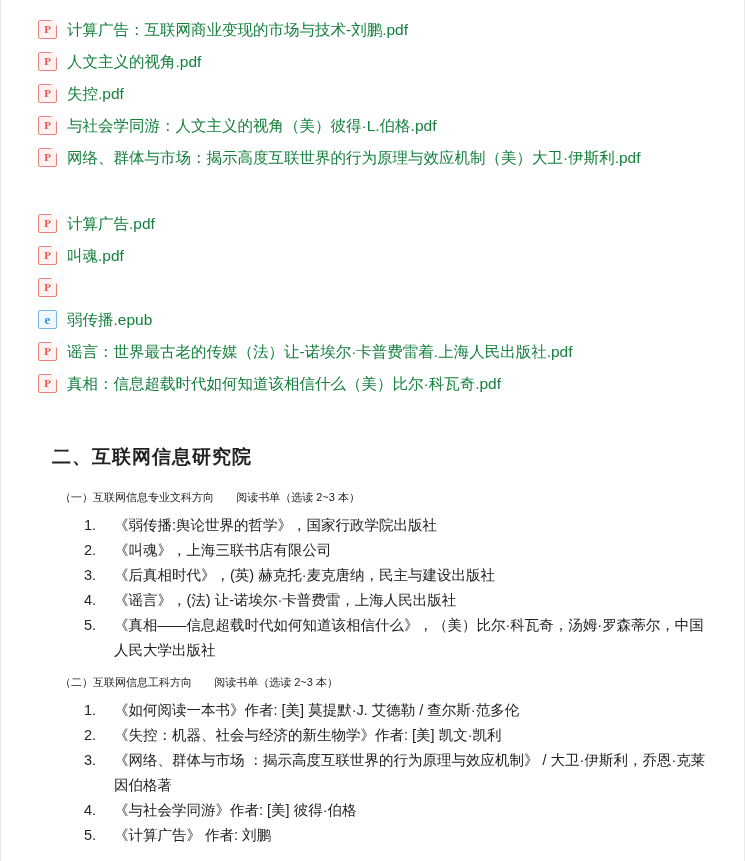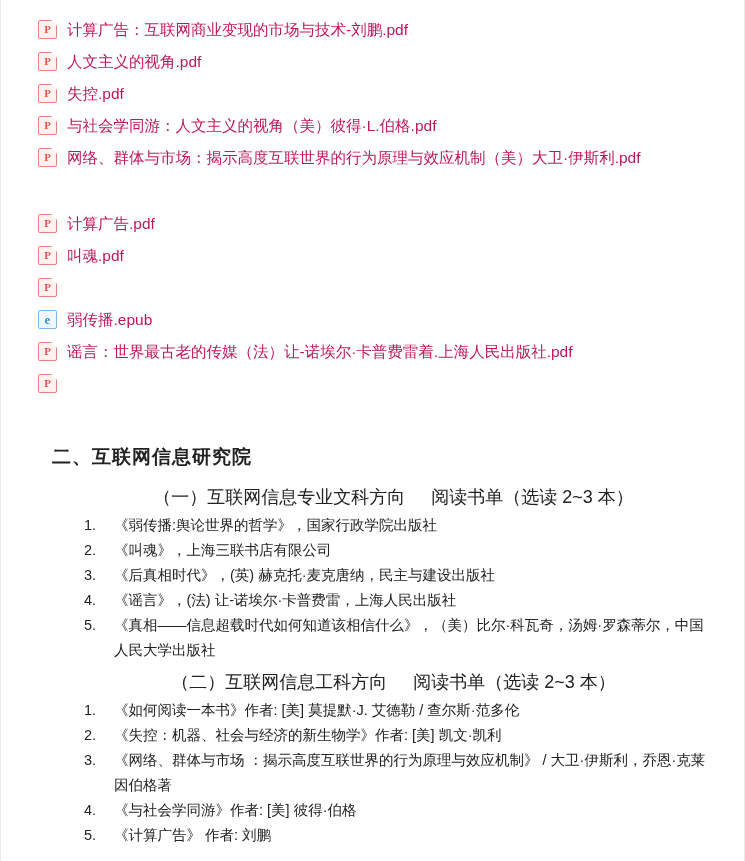--- a/index.html
+++ b/index.html
@@ -39,21 +39,21 @@
     flex: 0 0 auto;
     width: 19px;
     height: 19px;
     margin-left: 20px;
     margin-right: 10px;
     position: relative;
   }
   .file-row .fname {
     font-size: 15.5px;
     line-height: 19px;
-    color: #be185d;
+    color: #15803d;
     white-space: nowrap;
   }
 
   
   .ic-pdf {
     border: 1px solid #e8817a;
     border-radius: 2px;
     background: #fdf2f1;
     box-sizing: border-box;
   }
@@ -105,26 +105,25 @@
   }
   .section-title {
     font-size: 19px;
     font-weight: bold;
     color: #222;
     margin-left: 34px;
     margin-bottom: 16px;
     letter-spacing: 1px;
   }
   .sub-head {
-    font-size: 18px;
+    font-size: 11px;
     color: #222;
     margin-left: 42px;
     margin-bottom: 5px;
     line-height: 22px;
-    text-align: center;
   }
   .sub-head .spacer { display: inline-block; width: 16px; }
 
   ol.items {
     list-style: none;
     margin: 0 0 8px 0;
     padding: 0;
   }
   ol.items li {
     display: flex;
@@ -202,20 +201,21 @@
     <li class="file-row">
       <span class="icon ic-epub"></span>
       <span class="fname">弱传播.epub</span>
     </li>
     <li class="file-row">
       <span class="icon ic-pdf"></span>
       <span class="fname">谣言：世界最古老的传媒（法）让-诺埃尔·卡普费雷着.上海人民出版社.pdf</span>
     </li>
     <li class="file-row">
       <span class="icon ic-pdf"></span>
+      <span class="fname">真相：信息超载时代如何知道该相信什么（美）比尔·科瓦奇.pdf</span>
     </li>
   </ul>
 
   <div class="section">
     <div class="section-title">二、互联网信息研究院</div>
 
     <div class="sub-head">
       <span>（一）互联网信息专业文科方向</span>
       <span class="spacer"></span>
       <span>阅读书单（选读 2~3 本）</span>

